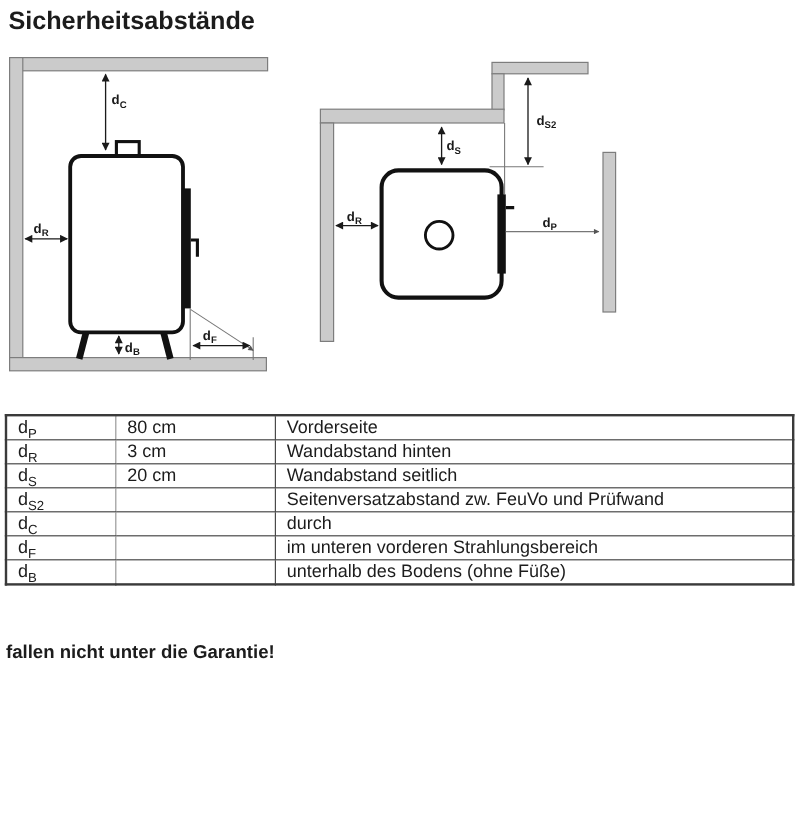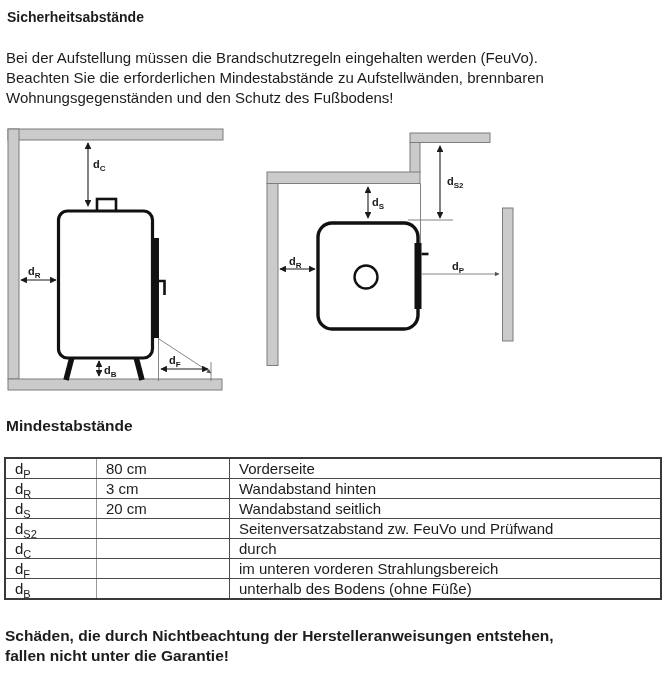--- a/index.html
+++ b/index.html
@@ -7,21 +7,21 @@
     position: relative;
     width: 669px;
     height: 680px;
     overflow: hidden;
     background: #ffffff;
     color: #1c1c1c;
     font-family: "Liberation Sans", sans-serif;
   }
   .title {
     margin: 8px 11px 0 7px;
-    font-size: 14px;
+    font-size: 21px;
     font-weight: 700;
     line-height: 19px;
   }
   .intro {
     margin: 21px 0 0 6px;
     font-size: 15px;
     line-height: 20px;
     font-weight: 400;
   }
   .diagrams {
@@ -66,23 +66,20 @@
     line-height: 20px;
   }
 </style>
 </head>
 <body>
 
 <div class="page">
 
   <h1 class="title">Sicherheitsabstände</h1>
 
-  <p class="intro"><span>Bei der Aufstellung müssen die Brandschutzregeln eingehalten werden (FeuVo).</span><br>
-  <span>Beachten Sie die erforderlichen Mindestabstände zu Aufstellwänden, brennbaren</span><br>
-  <span>Wohnungsgegenständen und den Schutz des Fußbodens!</span></p>
 
   <svg class="diagrams" width="669" height="285" viewBox="0 0 669 285" xmlns="http://www.w3.org/2000/svg">
     <defs>
       <marker id="mA" viewBox="0 0 10 10" refX="9" refY="5" markerWidth="7.5" markerHeight="6" orient="auto-start-reverse">
         <path d="M0,0 L10,5 L0,10 z" fill="#1a1a1a"></path>
       </marker>
       <marker id="mS" viewBox="0 0 10 10" refX="9" refY="5" markerWidth="7" markerHeight="5" orient="auto-start-reverse">
         <path d="M0,0 L10,5 L0,10 z" fill="#555555"></path>
       </marker>
     </defs>
@@ -134,21 +131,20 @@
       <line class="dim" x1="280" y1="150" x2="315" y2="150" marker-start="url(#mA)" marker-end="url(#mA)"></line>
       <line class="thin" x1="421.5" y1="155" x2="499" y2="155" marker-end="url(#mS)"></line>
 
       <text class="dlabel" x="447" y="66"><tspan>d</tspan><tspan class="subsc" dy="3">S2</tspan></text>
       <text class="dlabel" x="372" y="87"><tspan>d</tspan><tspan class="subsc" dy="3">S</tspan></text>
       <text class="dlabel" x="289" y="146"><tspan>d</tspan><tspan class="subsc" dy="3">R</tspan></text>
       <text class="dlabel" x="452" y="151"><tspan>d</tspan><tspan class="subsc" dy="3">P</tspan></text>
     </g>
   </svg>
 
-  <h2 class="section-heading">Mindestabstände</h2>
 
   <table class="mind">
     <tbody>
       <tr>
         <td class="c1"><span>d</span><sub>P</sub></td>
         <td class="c2">80 cm</td>
         <td class="c3">Vorderseite</td>
       </tr>
       <tr>
         <td class="c1"><span>d</span><sub>R</sub></td>
@@ -176,16 +172,16 @@
         <td class="c3">im unteren vorderen Strahlungsbereich</td>
       </tr>
       <tr>
         <td class="c1"><span>d</span><sub>B</sub></td>
         <td class="c2"></td>
         <td class="c3">unterhalb des Bodens (ohne Füße)</td>
       </tr>
     </tbody>
   </table>
 
-  <p class="warning"><span>Schäden, die durch Nichtbeachtung der Herstelleranweisungen entstehen,</span><br>
+  <p class="warning"><br>
   <span>fallen nicht unter die Garantie!</span></p>
 
 </div>
 
 </body></html>

